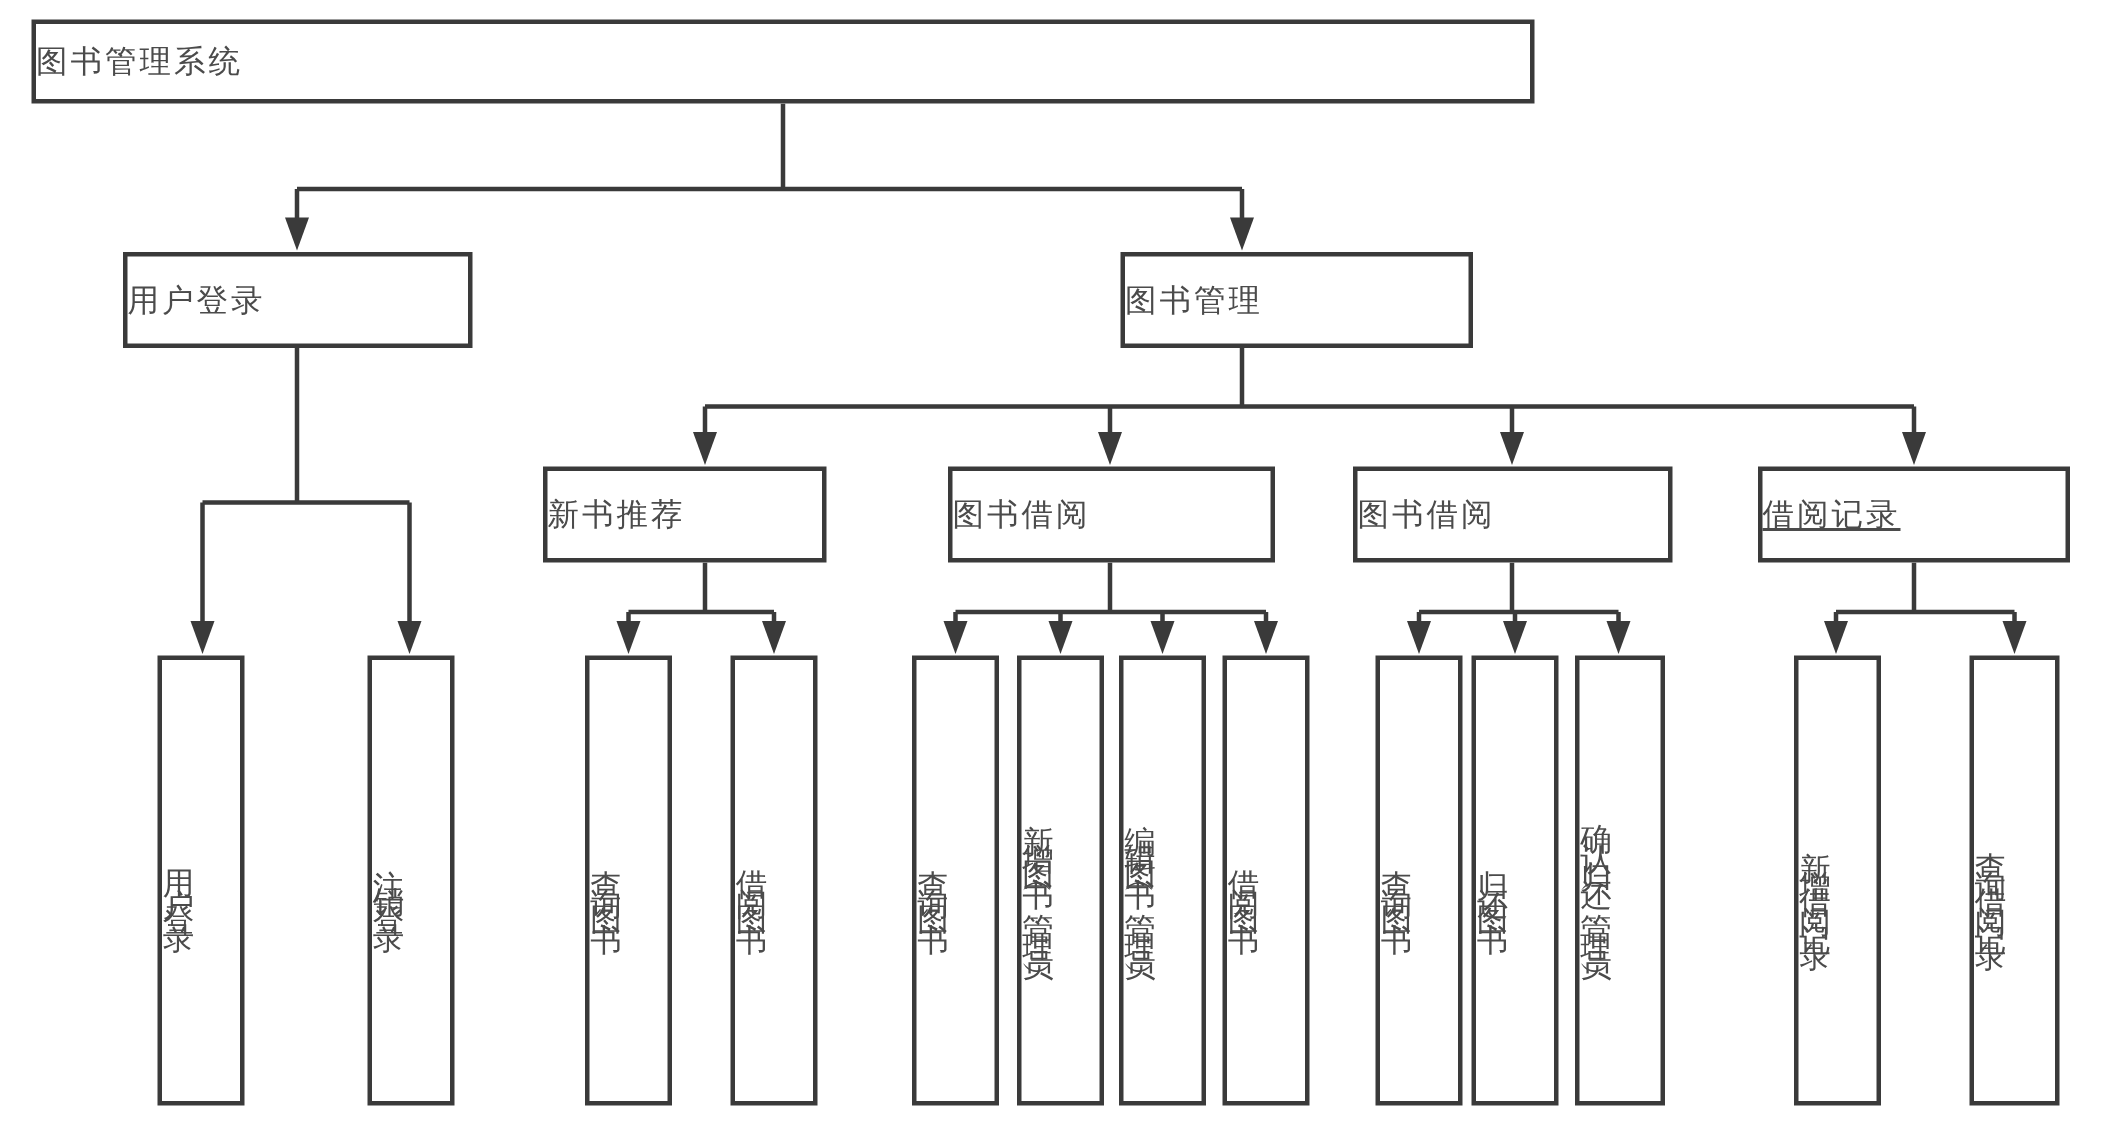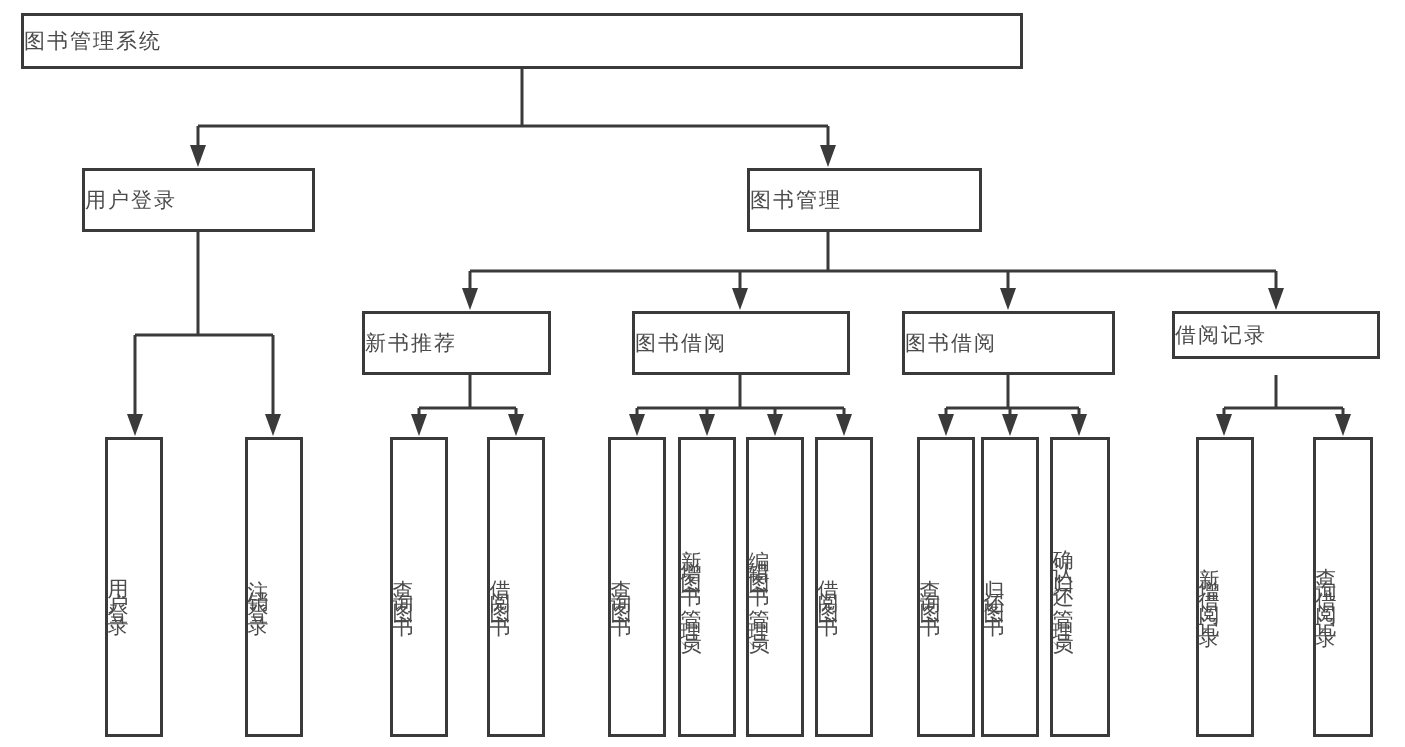--- a/index.html
+++ b/index.html
@@ -57,21 +57,21 @@
     white-space: normal;
     line-height: 1;
   }
   
   .b-root  { left: 21px;   top: 13px;  width: 1002px; height: 56px; }
   .b-login { left: 82px;   top: 168px; width: 233px;  height: 64px; }
   .b-mgmt  { left: 711px;  top: 168px; width: 235px;  height: 64px; margin-left: 36px; }
   .b-rec   { left: 362px;  top: 311px; width: 189px;  height: 64px; }
   .b-bor   { left: 632px;  top: 311px; width: 218px;  height: 64px; }
   .b-cur   { left: 902px;  top: 311px; width: 213px;  height: 64px; }
-  .b-log   { left: 1172px; top: 311px; width: 208px;  height: 48px; }
+  .b-log   { left: 1172px; top: 311px; width: 208px;  height: 64px; text-decoration: underline; }
   
   .leaf { top: 437px; height: 300px; width: 58px; }
   .l1  { left: 105px; }
   .l2  { left: 245px; }
   .l3  { left: 390px; }
   .l4  { left: 487px; }
   .l5  { left: 608px; }
   .l6  { left: 678px; }
   .l7  { left: 746px; }
   .l8  { left: 815px; }

